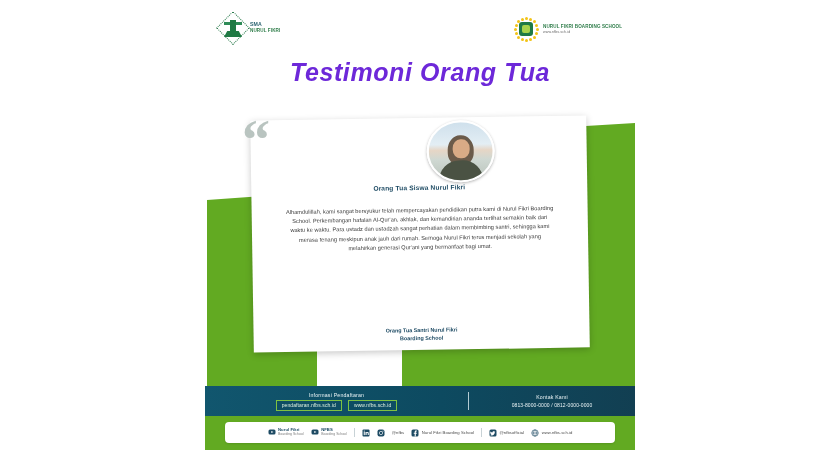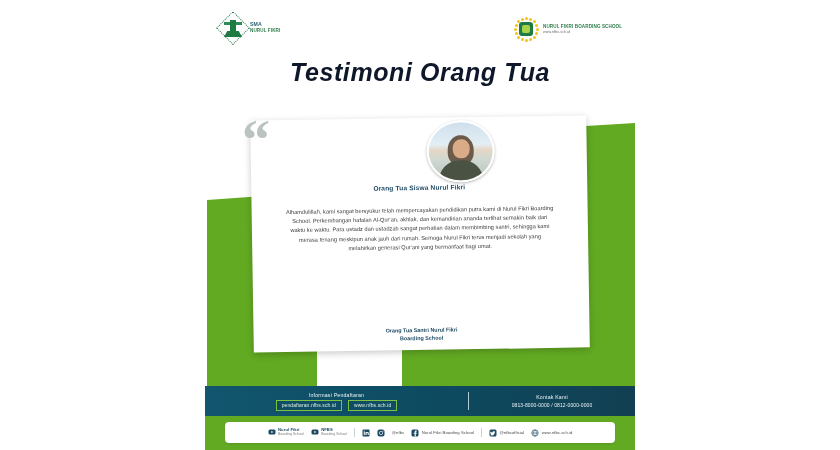--- a/index.html
+++ b/index.html
@@ -53,21 +53,21 @@
 
   .logo-text{display:flex;flex-direction:column;justify-content:center;line-height:1.15;}
   .logo-text .l1{font-size:5.2px;font-weight:bold;color:#28616f;letter-spacing:.1px;}
   .logo-text .l2{font-size:4.6px;font-weight:bold;color:#2f7d4a;letter-spacing:.1px;}
   .logo-text .l3{font-size:3.6px;color:#6b6b6b;letter-spacing:.1px;}
 
   
   .title{
     position:absolute;left:0;top:58px;width:430px;text-align:center;
     font-size:25px;font-weight:bold;font-style:italic;letter-spacing:.6px;
-    color:#0f172a;
+    color:#6d28d9;
     -webkit-text-stroke:2.2px #ffffff;
     paint-order:stroke fill;
     text-shadow:0 1px 0 #ffffff, 1px 0 0 #ffffff, -1px 0 0 #ffffff, 0 -1px 0 #ffffff;
   }
 
   
   .green-left{
     position:absolute;left:2px;top:192px;width:110px;height:196px;
     background:#62aa22;
     clip-path:polygon(0 8px,100% 0,100% 100%,0 100%);

